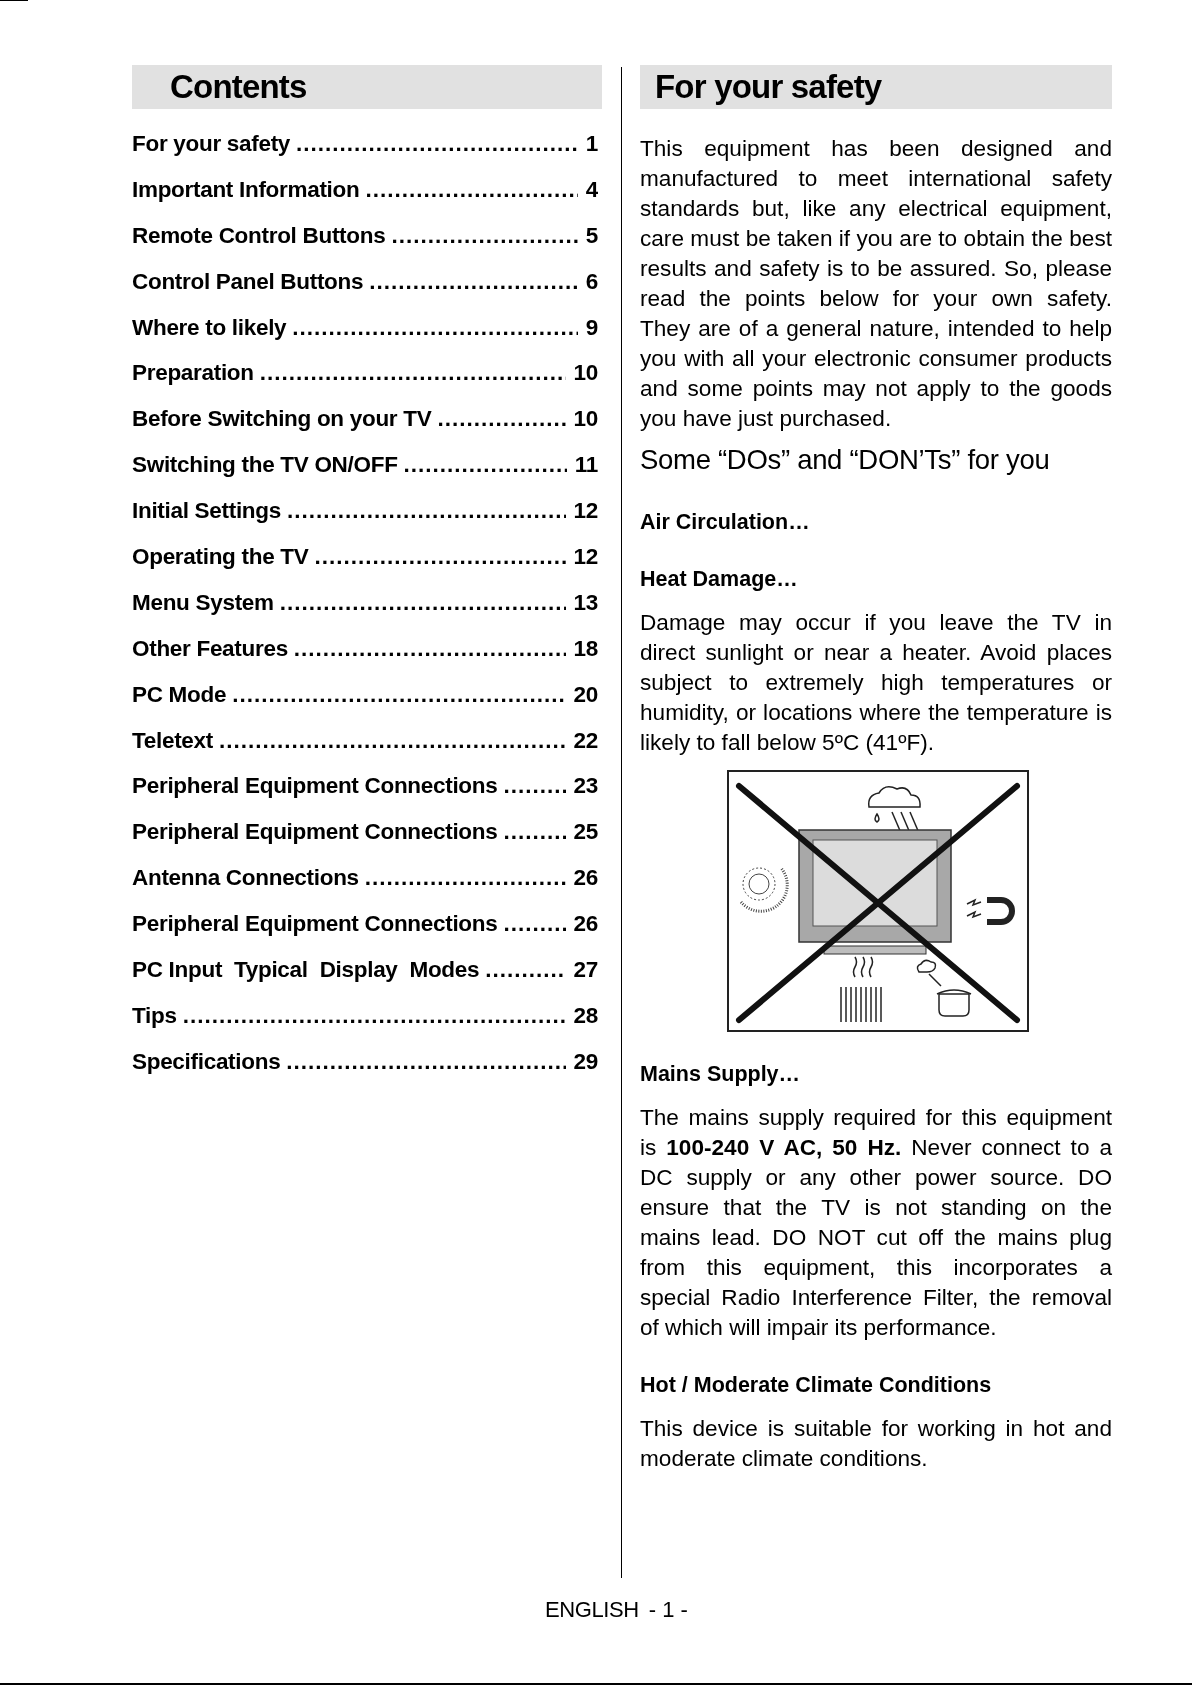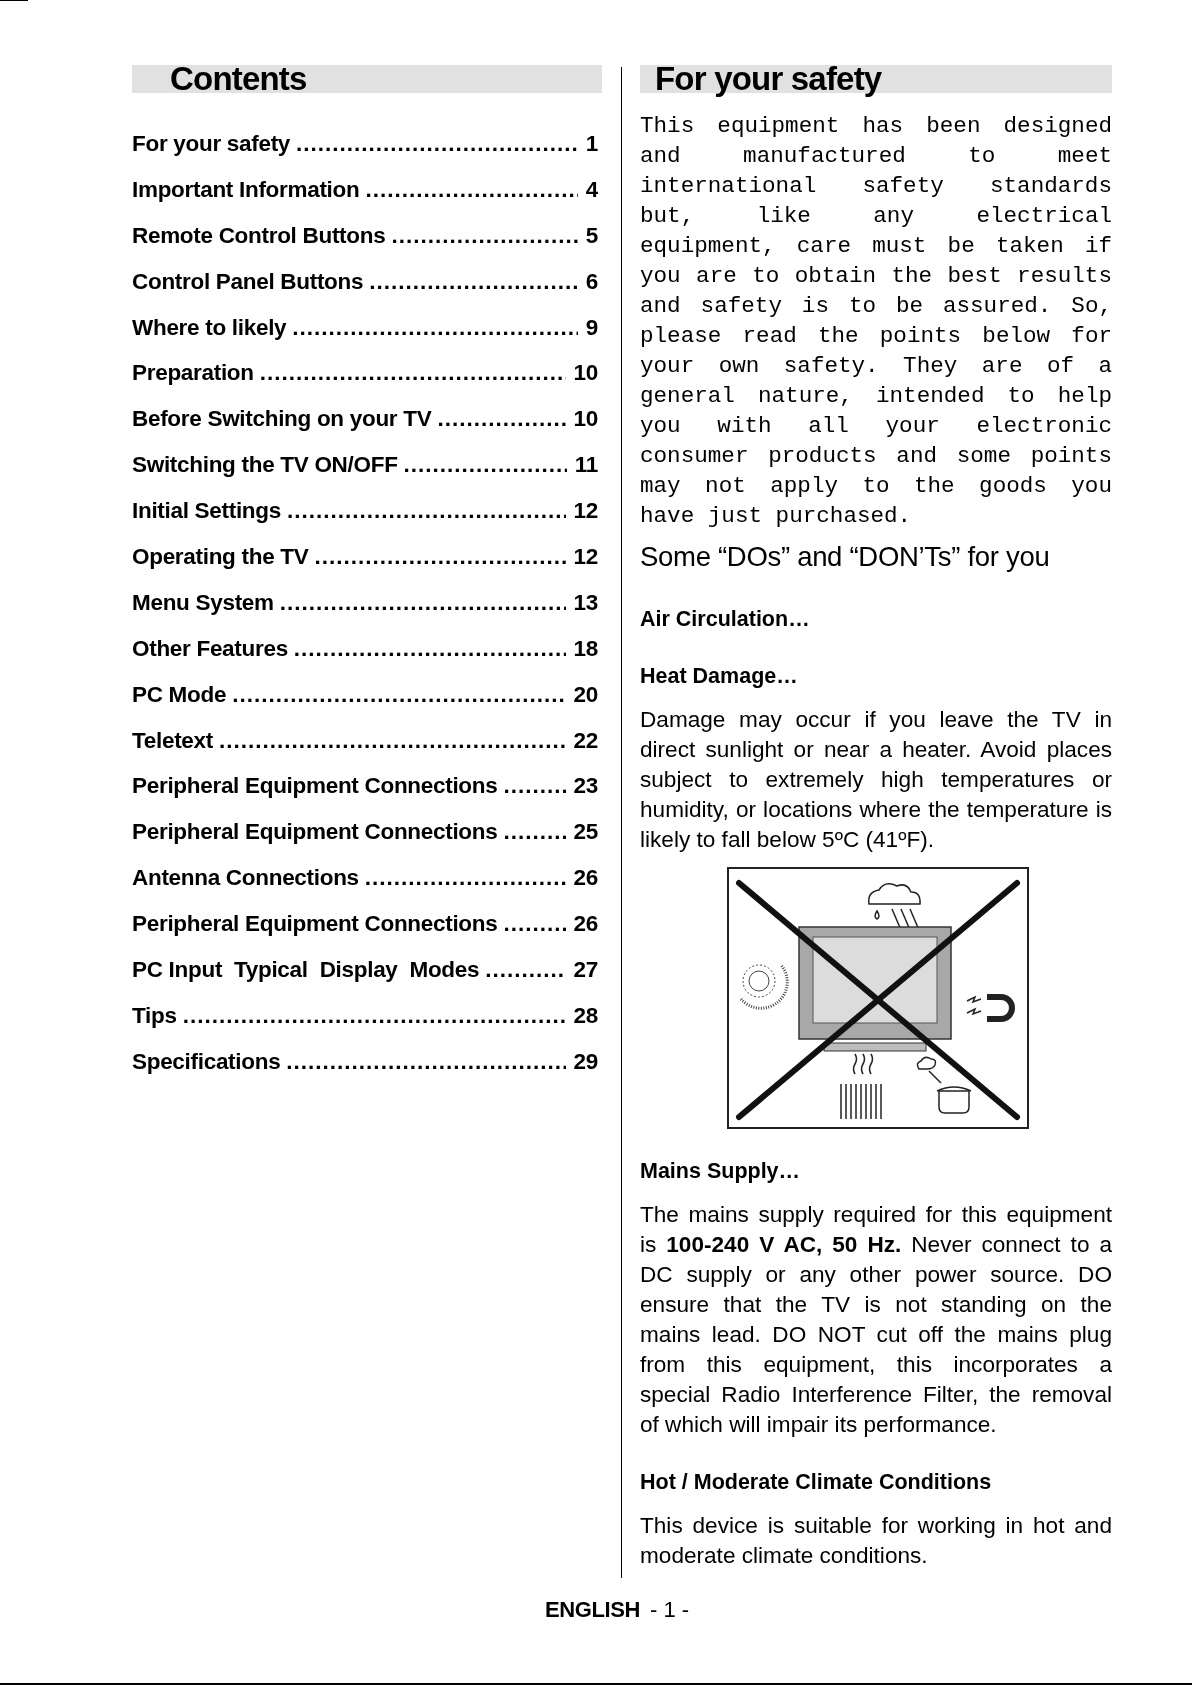--- a/index.html
+++ b/index.html
@@ -5,42 +5,42 @@
   html, body { margin:0; padding:0; background:#ffffff; }
   body { width:1192px; height:1685px; position:relative; overflow:hidden;
          font-family:"Liberation Sans", sans-serif; color:#000; }
   .corner-line { position:absolute; left:0; top:0; width:28px; height:1px; background:#000; }
   .bottom-line { position:absolute; left:0; top:1683px; width:1192px; height:2px; background:#000; }
 
   .col-left { position:absolute; left:132px; top:65px; width:470px; }
   .col-right { position:absolute; left:640px; top:65px; width:472px; }
   .divider { position:absolute; left:621px; top:67px; width:1px; height:1511px; background:#000; }
 
-  .hdr-band { background:#e1e1e1; height:28px; display:flex; align-items:center; }
+  .hdr-band { background:#e1e1e1; height:44px; display:flex; align-items:center; }
   .hdr-band h1 { margin:0; font-size:33px; font-weight:bold; letter-spacing:-0.8px; line-height:44px; }
   .col-left .hdr-band h1 { padding-left:38px; }
   .col-right .hdr-band h1 { padding-left:15px; }
 
   .toc { list-style:none; margin:0; padding:0; position:absolute; top:66px; left:0; width:466px; }
   .toc li { position:relative; height:45.9px; display:flex; align-items:baseline; white-space:nowrap;
             font-size:22.5px; font-weight:bold; letter-spacing:-0.3px; overflow:hidden; }
   .toc .t { flex:0 0 auto; padding-right:6px; background:#fff; }
   .toc .dots { flex:1 1 auto; overflow:hidden; letter-spacing:1px; }
   .toc .dots::after { content:"........................................................................................................................................"; }
   .toc .p { flex:0 0 auto; padding-left:8px; background:#fff; text-align:right; }
 
   .body-text { font-size:22.6px; line-height:30px; text-align:justify; margin:0; }
-  .intro { margin-top:18px;font-family:Liberation Mono, monospace; }
+  .intro { margin-top:25px; }
   .h2 { font-size:27.5px; font-weight:normal; letter-spacing:-0.3px; margin:6px 0 0 0; line-height:40px; }
   .h3 { font-size:21.5px; font-weight:bold; margin:0; line-height:30px; }
   .gap10 { margin-top:27px; }
   .gap14 { margin-top:14px; }
   .figure { margin:12px 0 0 87px; width:298px; height:258px; border:2px solid #222; position:relative; background:#fff; }
   .footer { position:absolute; top:1597px; left:545px; font-size:22px; }
-  .footer .eng { font-weight:bold; letter-spacing:-0.4px; }
+  .footer .eng { font-weight:normal; letter-spacing:-0.4px; }
   .footer .pg { margin-left:10px; }
 </style>
 </head>
 <body>
 
 <div class="corner-line"></div>
 
 <div class="col-left">
   <div class="hdr-band">
     <h1>Contents</h1>

